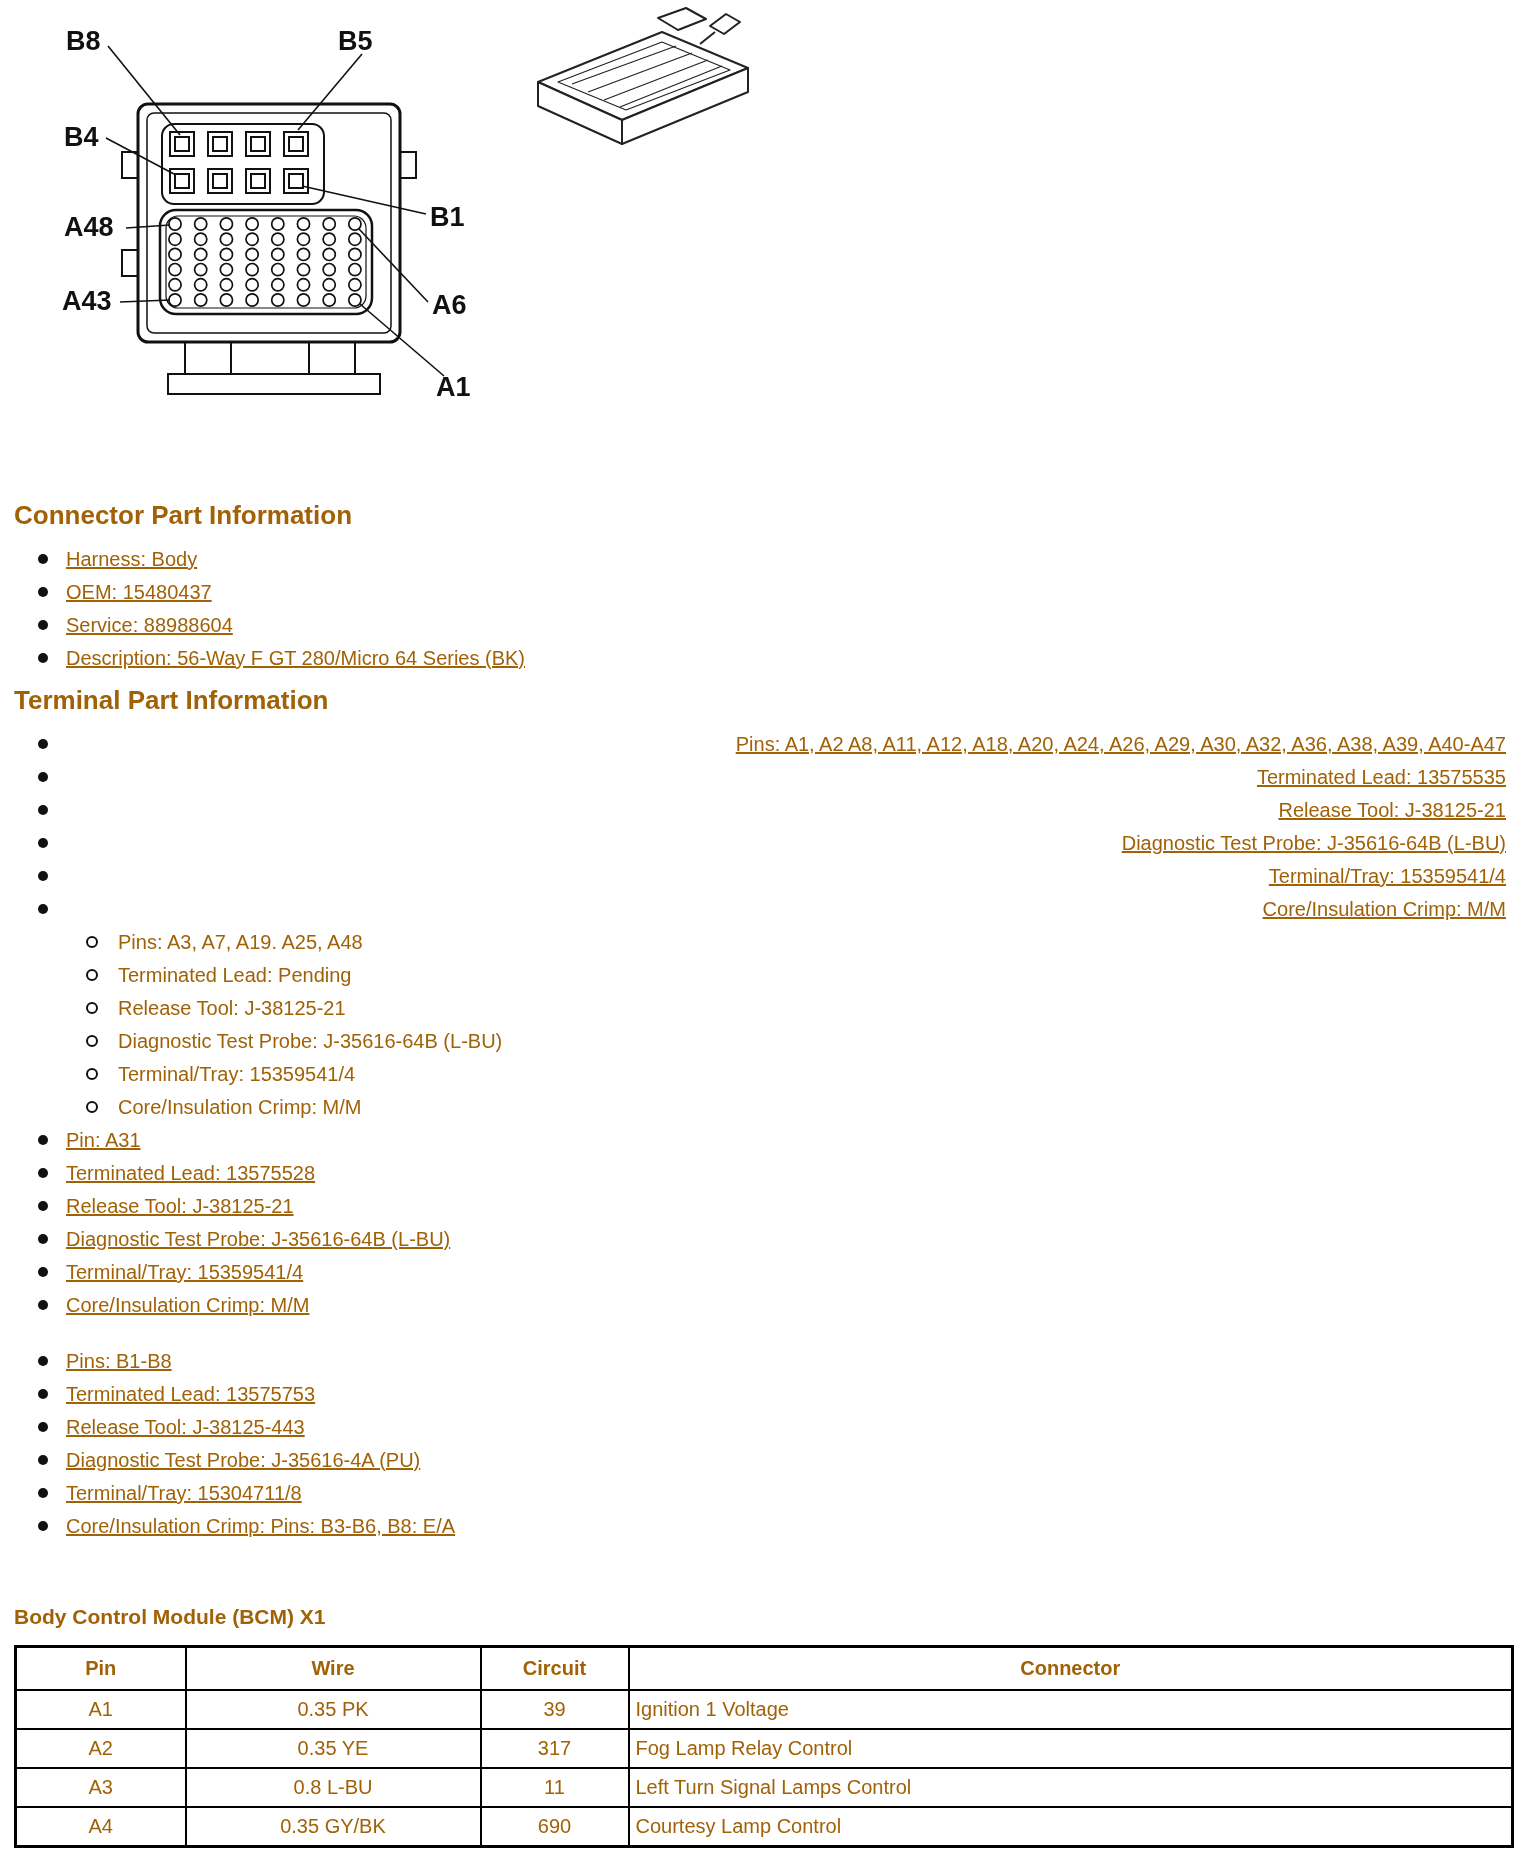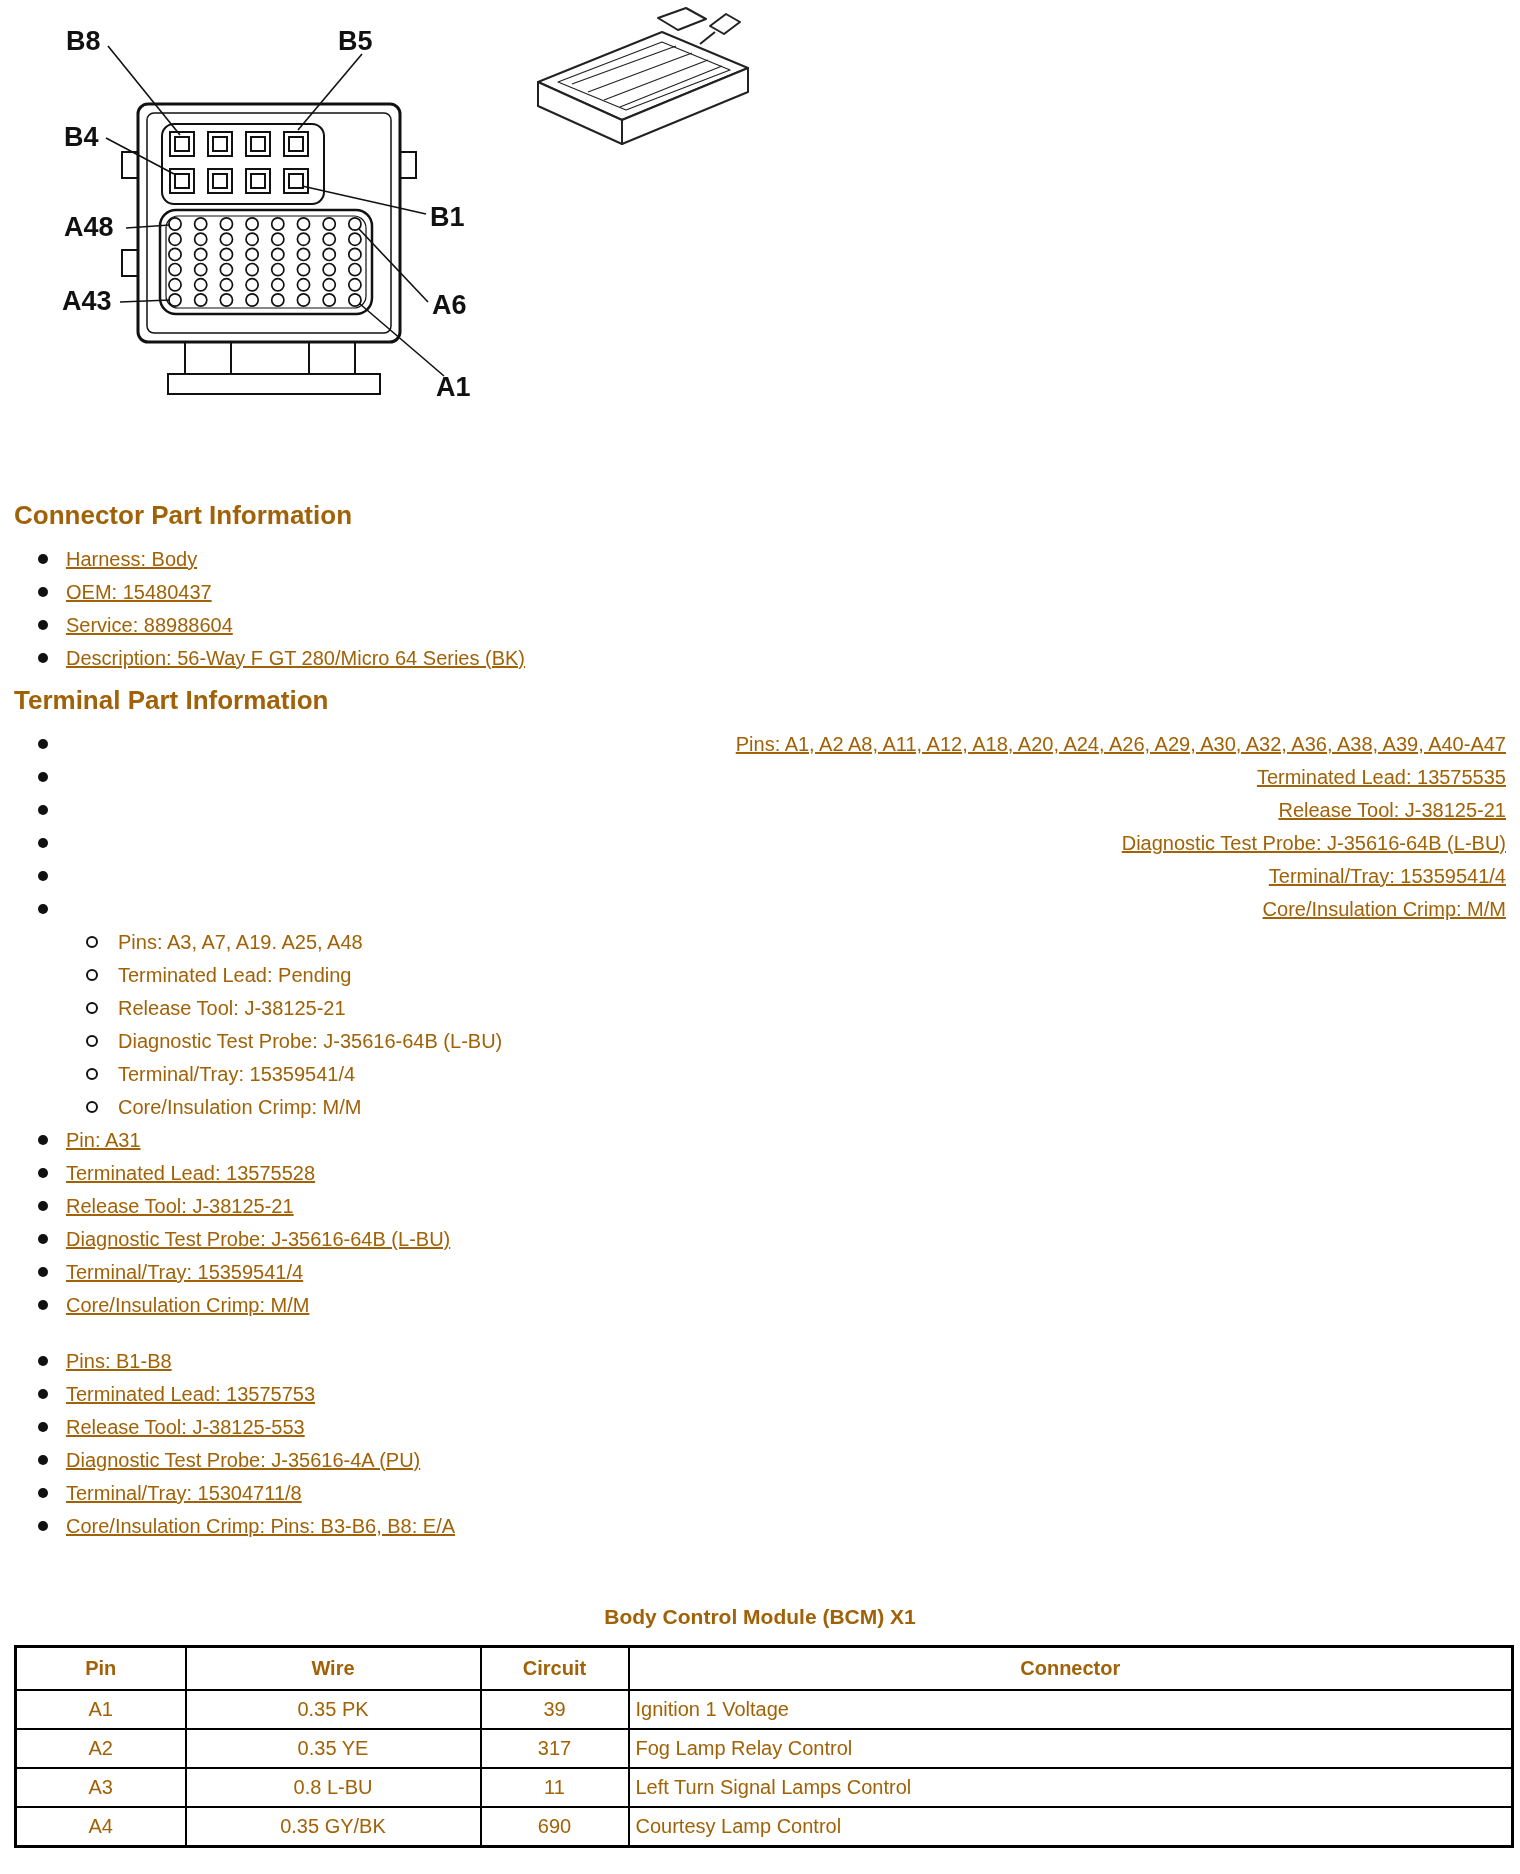--- a/index.html
+++ b/index.html
@@ -45,21 +45,21 @@
   }
   ul.subbullets li .marker{
     position:absolute;left:72px;top:10px;width:8px;height:8px;
     background:#fff;border:2.4px solid #111;border-radius:50%;
   }
   ul.gap-top{margin-top:23px;}
   .group-start{margin-top:14px;text-align:right;}
   
   .table-title{
     margin-top:62px;margin-bottom:16px;
-    text-align:center;font-size:21px;font-weight:bold;
+    text-align:left;font-size:21px;font-weight:bold;
   }
   table.pin-table{
     width:1500px;margin:0 auto;
     border-collapse:collapse;
     border:3px solid #000;
     font-size:20px;
   }
   table.pin-table th, table.pin-table td{
     border:2px solid #000;
   }
@@ -351,21 +351,21 @@
             <span class="li-text" data-name="list-item-text">Pins: B1-B8</span>
           </li>
 
           <li data-name="list-item">
             <span class="marker" data-name="bullet-icon"></span>
             <span class="li-text" data-name="list-item-text">Terminated Lead: 13575753</span>
           </li>
 
           <li data-name="list-item">
             <span class="marker" data-name="bullet-icon"></span>
-            <span class="li-text" data-name="list-item-text">Release Tool: J-38125-553</span>
+            <span class="li-text" data-name="list-item-text">Release Tool: J-38125-443</span>
           </li>
 
           <li data-name="list-item">
             <span class="marker" data-name="bullet-icon"></span>
             <span class="li-text" data-name="list-item-text">Diagnostic Test Probe: J-35616-4A (PU)</span>
           </li>
 
           <li data-name="list-item">
             <span class="marker" data-name="bullet-icon"></span>
             <span class="li-text" data-name="list-item-text">Terminal/Tray: 15304711/8</span>

